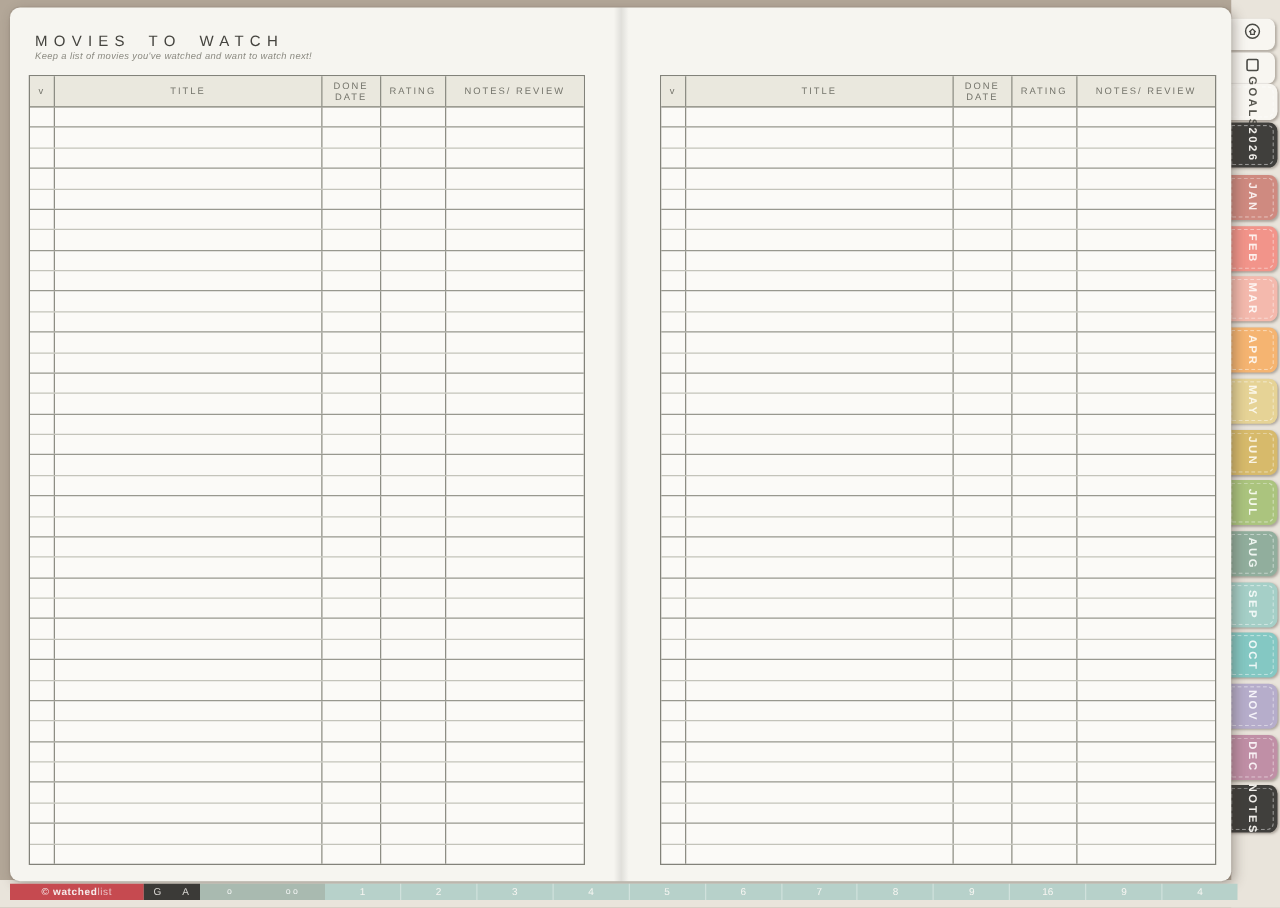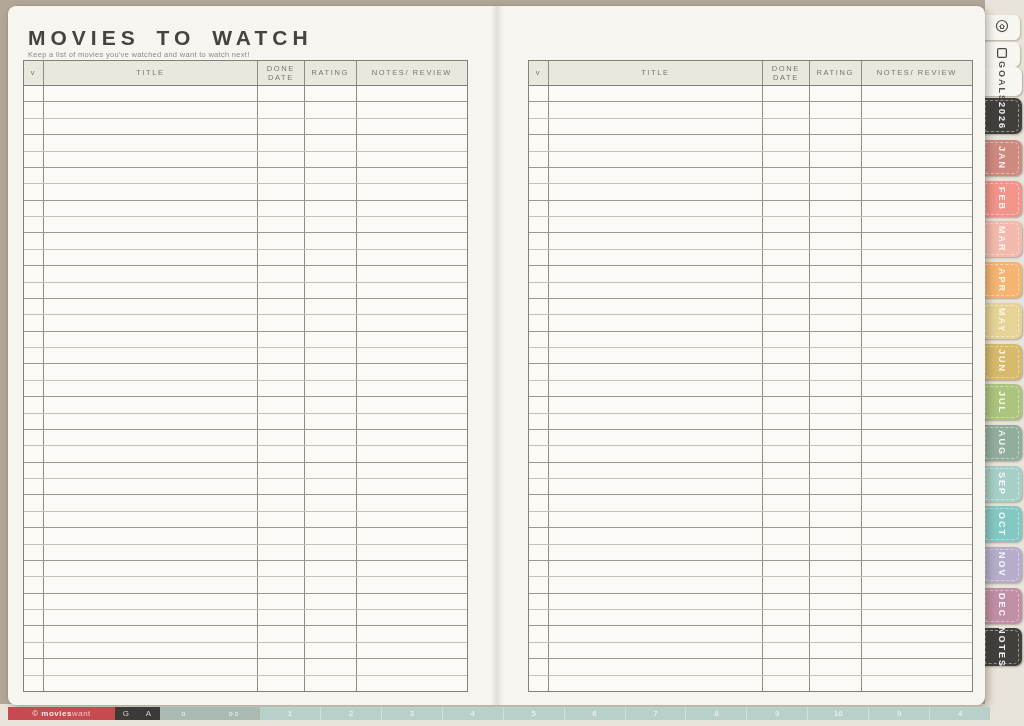--- a/index.html
+++ b/index.html
@@ -11,22 +11,22 @@
   .bottom-strip { position:absolute; left:0; top:704px; width:1024px; height:22px; background:#e9e4db; }
 
   
   .book { position:absolute; left:8px; top:6px; width:977px; height:699px;
     background:#f6f5f0; border-radius:8px; z-index:3;
     box-shadow:3px 3px 9px rgba(60,50,40,.35), 0 0 0 1px rgba(0,0,0,.04); }
   .spine { position:absolute; left:483px; top:0; width:12px; height:100%;
     background:linear-gradient(to right, rgba(0,0,0,0) 0%, rgba(0,0,0,.09) 50%, rgba(0,0,0,0) 100%); }
 
   .title-block { position:absolute; left:20px; top:20px; }
-  .page-title { font-size:21px; font-weight:700; letter-spacing:5px; word-spacing:6px; color:#45443f; }
-  .page-subtitle { margin-top:0; font-size:7.5px; letter-spacing:.3px; color:#8b8a81; }
+  .page-title { font-size:12px; font-weight:400; letter-spacing:5px; word-spacing:6px; color:#45443f; }
+  .page-subtitle { margin-top:0; font-size:7.5px; letter-spacing:.3px; color:#8b8a81;font-style:italic; }
 
   
   .mtable { position:absolute; top:54px; width:445px; height:632px;
     display:flex; flex-direction:column; border:1px solid #82827a; background:#fbfaf7; }
   .mtable.left  { left:15px; }
   .mtable.right { left:520px; }
   .mt-head { height:25px; display:flex; background:#eae8de; border-bottom:1px solid #82827a; }
   .mt-hcell { display:flex; align-items:center; justify-content:center; text-align:center;
     font-size:7.5px; letter-spacing:1.6px; color:#75756c; white-space:pre-line; line-height:1.25; }
   .mt-body { flex:1; display:flex; flex-direction:column; }
@@ -702,21 +702,21 @@
       <span class="stitch"></span>
     </div>
     <div class="side-tab" style="top: 628.4px; height: 38px; background: rgb(64, 63, 60);">
       <span class="vlabel" style="color: rgb(240, 238, 234);">NOTES</span>
       <span class="stitch"></span>
     </div>
   </div>
 
 <div class="bottom-bar">
   <div class="bb-brand" id="bb-brand" style="background: rgb(198, 74, 80);">
-    <span>©</span>&nbsp;<span class="strong">movies</span><span class="light">want</span>
+    <span>©</span>&nbsp;<span class="strong">watched</span><span class="light">list</span>
   </div>
   <div class="bb-dark" id="bb-dark" style="background: rgb(59, 58, 55);">
     <span>G</span>
     <span>A</span>
   </div>
   <div class="bb-dots" id="bb-dots" style="background: rgb(169, 186, 176);">
     <span>o</span>
     <span>o o</span>
   </div>
   <div class="bb-months" id="bb-months" style="background: rgb(183, 209, 202);">

